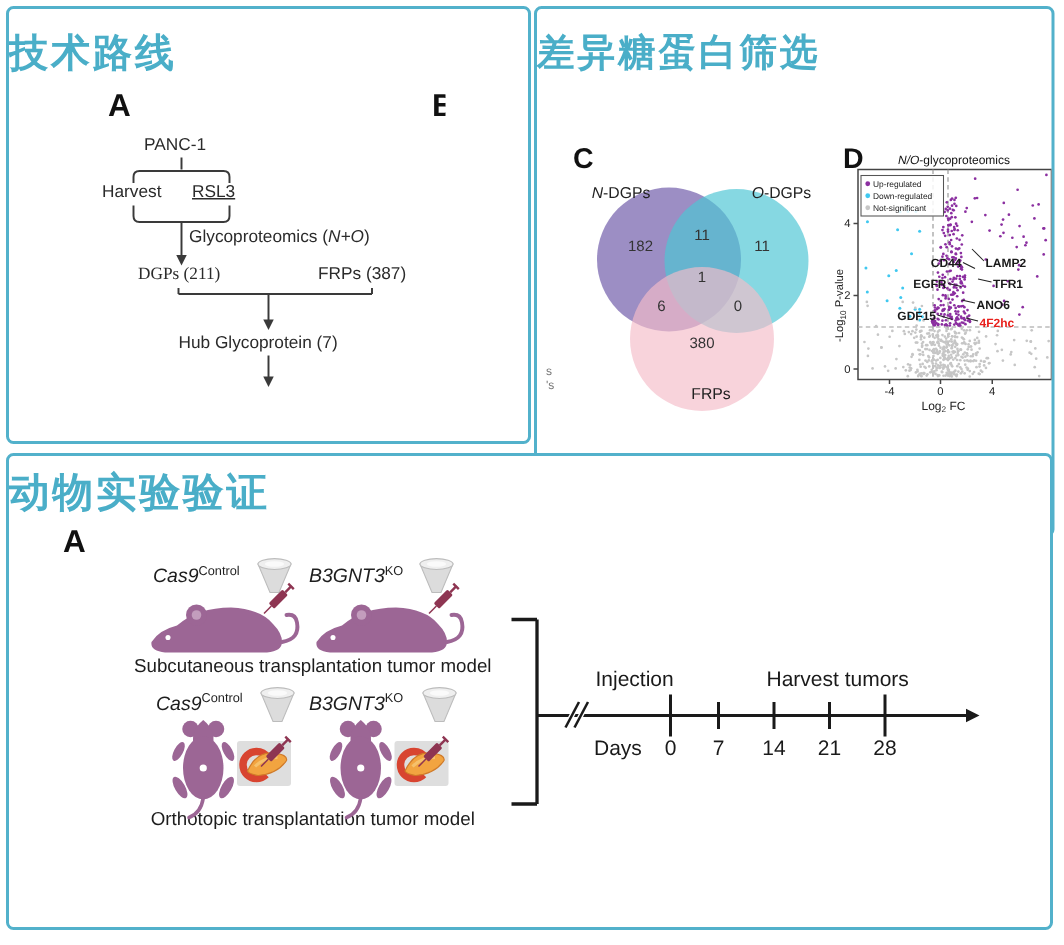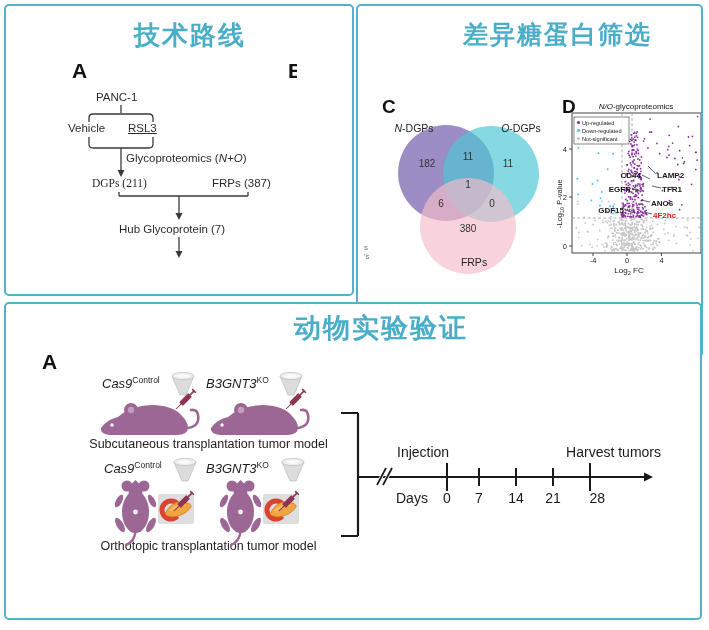--- a/index.html
+++ b/index.html
@@ -1,21 +1,21 @@
 <!DOCTYPE html>
 <html><head>
 <meta charset="utf-8">
 <style>
   html,body{margin:0;padding:0;background:#fff;}
   body{width:709px;height:630px;position:relative;font-family:"Liberation Sans",sans-serif;color:#222;overflow:hidden;}
   .panel{position:absolute;background:#fff;border:2px solid #52b1cb;border-radius:5px;box-sizing:border-box;overflow:hidden;}
   #panel-tech{left:4px;top:4px;width:350px;height:292px;}
   #panel-screen{left:356px;top:4px;width:347px;height:354px;}
   #panel-animal{left:4px;top:302px;width:698px;height:318px;}
-  .cn-title{position:absolute;font-weight:bold;color:#4aaec8;text-align:center;letter-spacing:2px;margin-left:28px;}
+  .cn-title{position:absolute;font-weight:bold;color:#4aaec8;text-align:left;letter-spacing:2px;}
   #panel-tech .cn-title{top:12px;left:0;width:312px;font-size:26px;}
   #panel-screen .cn-title{top:12px;left:0;width:100%;font-size:25px;}
   #panel-animal .cn-title{top:6px;left:0;width:100%;font-size:27px;}
   .plabel{position:absolute;font-weight:bold;font-size:21px;color:#111;}
   .ft{position:absolute;font-size:11.5px;color:#2b2b2b;white-space:nowrap;text-align:center;}
   .ctr{text-align:left;}
   .red{color:#e8342c;}
   svg{position:absolute;overflow:visible;}
   .vtxt{font-family:"Liberation Sans",sans-serif;}
   .venn-num{font-size:10px;fill:#333;text-anchor:middle;}
@@ -37,21 +37,21 @@
 <body>
 
 <div class="panel" id="panel-tech">
   <div class="cn-title">技术路线</div>
   <div class="plabel" style="left:66px;top:53px;">A</div>
   <div class="clip-b" style="left:282px;top:53px;height:24px;">
     <span class="plabel" style="position:static;">B</span>
   </div>
 
   <div class="ft ctr" style="left:90px;top:85px;width:52px;">PANC-1</div>
-  <div class="ft ctr" style="left:62px;top:116px;width:48px;">Vehicle</div>
+  <div class="ft ctr" style="left:62px;top:116px;width:48px;">Harvest</div>
   <div class="ft ctr" style="left:122px;top:116px;width:42px;text-decoration:underline;">RSL3</div>
   <div class="ft" style="left:120px;top:146px;"><span>Glycoproteomics (</span><i>N+O</i><span>)</span></div>
   <div class="ft ctr" style="left:86px;top:171px;width:68px;font-family:Liberation Serif, serif;">DGPs (211)</div>
   <div class="ft ctr" style="left:206px;top:171px;width:68px;">FRPs (387)</div>
   <div class="ft ctr" style="left:113px;top:217px;width:134px;">Hub Glycoprotein (7)</div>
 
   <svg width="350" height="291" style="left:0;top:0;">
     <g fill="none" stroke="#3a3a3a" stroke-width="1.3">
       <path d="M115 99 V107"></path>
       <path d="M83 116 V112 Q83 108 87 108 H143 Q147 108 147 112 V116"></path>
@@ -932,22 +932,22 @@
     <polygon points="308,68.5 308,77.5 317,73" fill="#1a1a1a"></polygon>
     <g>
       <line x1="41" y1="81" x2="50" y2="64" stroke="#ffffff" stroke-width="3.4"></line>
       <line x1="47" y1="81" x2="56" y2="64" stroke="#ffffff" stroke-width="3.4"></line>
       <line x1="41" y1="81" x2="50" y2="64" stroke="#1a1a1a" stroke-width="1.7"></line>
       <line x1="47" y1="81" x2="56" y2="64" stroke="#1a1a1a" stroke-width="1.7"></line>
     </g>
   </svg>
 
   <div class="tl-txt" style="left:391px;top:140px;width:100px;text-align:left;">Injection</div>
-  <div class="tl-txt" style="left:505px;top:140px;width:150px;text-align:right;">Harvest tumors</div>
+  <div class="tl-txt" style="left:505px;top:140px;width:150px;text-align:left;">Harvest tumors</div>
   <div class="tl-txt" style="left:390px;top:186px;">Days</div>
   <div>
       <span class="day-num" style="left: 426px;">0</span>
       <span class="day-num" style="left: 458px;">7</span>
       <span class="day-num" style="left: 495px;">14</span>
       <span class="day-num" style="left: 532px;">21</span>
-      <span class="day-num" style="left: 569px; text-align: right;">28</span>
+      <span class="day-num" style="left: 569px;">28</span>
     </div>
 </div>
 
 </body></html>

